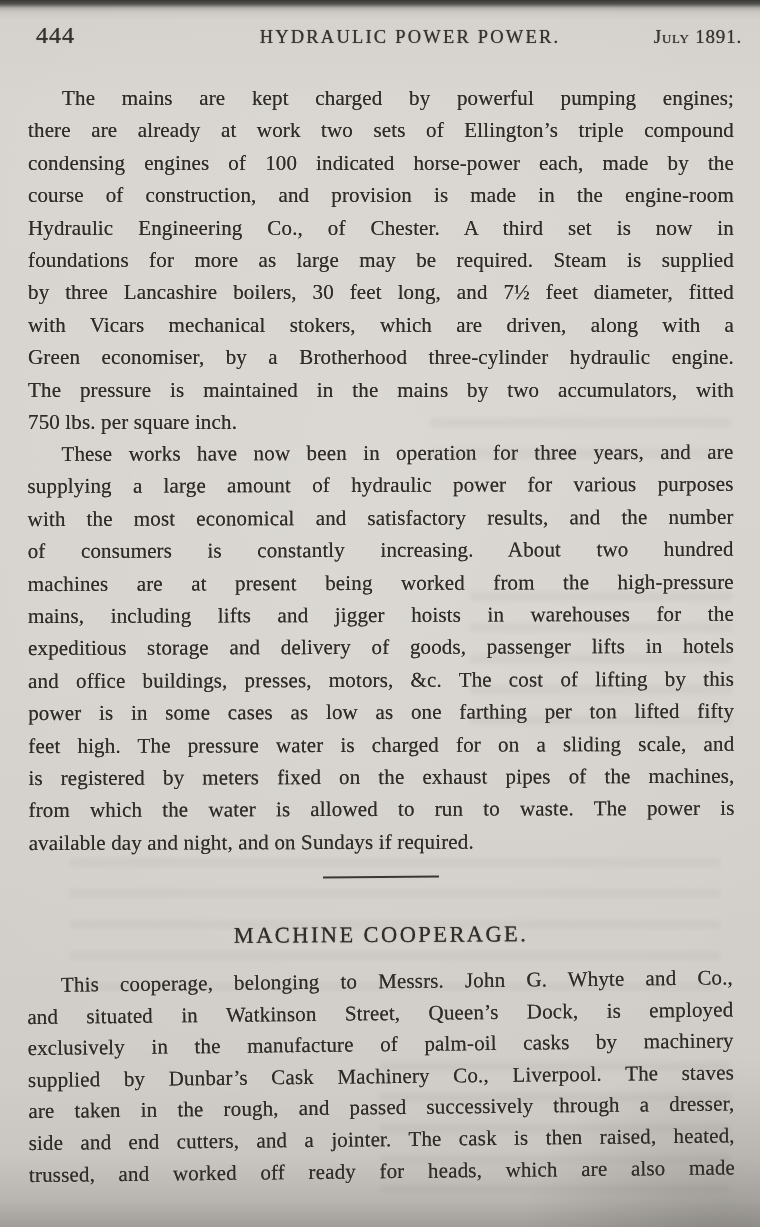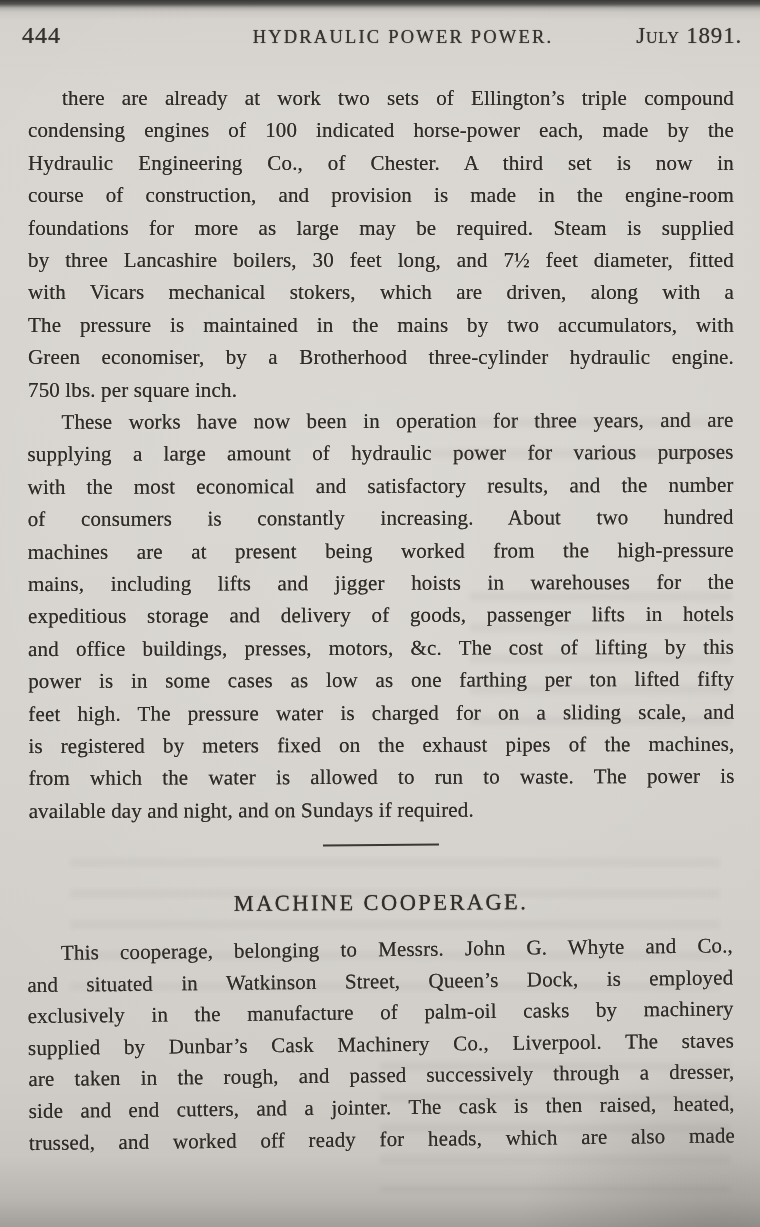--- a/index.html
+++ b/index.html
@@ -41,38 +41,38 @@
     filter: blur(2px);
     opacity: 0.55;
     pointer-events: none;
   }
   .ghost-1 { left: 430px; top: 418px; width: 300px; height: 62px; }
   .ghost-2 { left: 470px; top: 592px; width: 262px; height: 140px; }
   .ghost-3 { left: 70px;  top: 858px; width: 650px; height: 150px; opacity: 0.45; }
   .ghost-4 { left: 380px; top: 1062px; width: 350px; height: 130px; }
 
   .running-head {
-    position: absolute; left: 22px; right: 18px; top: 22px;
+    position: absolute; left: 36px; right: 18px; top: 22px;
     display: flex; align-items: baseline; justify-content: space-between;
   }
   .page-number {
     font-size: 24px; letter-spacing: 1px; color: #34312e;
     text-shadow: 0 0 0.7px rgba(46,43,40,0.8);
     flex: 0 0 auto; width: 180px;
   }
   .running-title {
     flex: 1 1 auto; text-align: center;
     font-size: 18.5px; letter-spacing: 2.2px; color: #37342f;
     text-shadow: 0 0 0.9px rgba(46,43,40,0.85);
     transform: translateX(14px);
   }
   .running-date {
     flex: 0 0 auto; width: 166px; text-align: right;
     font-variant: small-caps;
-    font-size: 23px; letter-spacing: 0.8px; color: #37342f;
+    font-size: 19px; letter-spacing: 0.8px; color: #37342f;
     text-shadow: 0 0 0.8px rgba(46,43,40,0.8);
   }
 
   .content { position: absolute; left: 28px; right: 26px; top: 82px; }
 
   .para { transform-origin: left center; }
   .para .line {
     font-size: 21px;
     line-height: 32.4px;
     height: 32.4px;
@@ -112,29 +112,30 @@
 <div class="page">
 
   <div class="running-head">
     <span class="page-number">444</span>
     <span class="running-title">HYDRAULIC POWER POWER.</span>
     <span class="running-date">July 1891.</span>
   </div>
 
   <div class="content">
     <div class="para para-1">
+        <div class="line">The mains are kept charged by powerful pumping engines;</div>
         <div class="line">there are already at work two sets of Ellington’s triple compound</div>
         <div class="line">condensing engines of 100 indicated horse-power each, made by the</div>
+        <div class="line">course of construction, and provision is made in the engine-room</div>
         <div class="line">Hydraulic Engineering Co., of Chester.  A third set is now in</div>
-        <div class="line">course of construction, and provision is made in the engine-room</div>
         <div class="line">foundations for more as large may be required.  Steam is supplied</div>
         <div class="line">by three Lancashire boilers, 30 feet long, and 7½ feet diameter, fitted</div>
         <div class="line">with Vicars mechanical stokers, which are driven, along with a</div>
+        <div class="line">Green economiser, by a Brotherhood three-cylinder hydraulic engine.</div>
         <div class="line">The pressure is maintained in the mains by two accumulators, with</div>
-        <div class="line">Green economiser, by a Brotherhood three-cylinder hydraulic engine.</div>
         <div class="line last">750 lbs. per square inch.</div>
       </div>
     <div class="para para-2">
         <div class="line">These works have now been in operation for three years, and are</div>
         <div class="line">supplying a large amount of hydraulic power for various purposes</div>
         <div class="line">with the most economical and satisfactory results, and the number</div>
         <div class="line">of consumers is constantly increasing.  About two hundred</div>
         <div class="line">machines are at present being worked from the high-pressure</div>
         <div class="line">mains, including lifts and jigger hoists in warehouses for the</div>
         <div class="line">expeditious storage and delivery of goods, passenger lifts in hotels</div>

